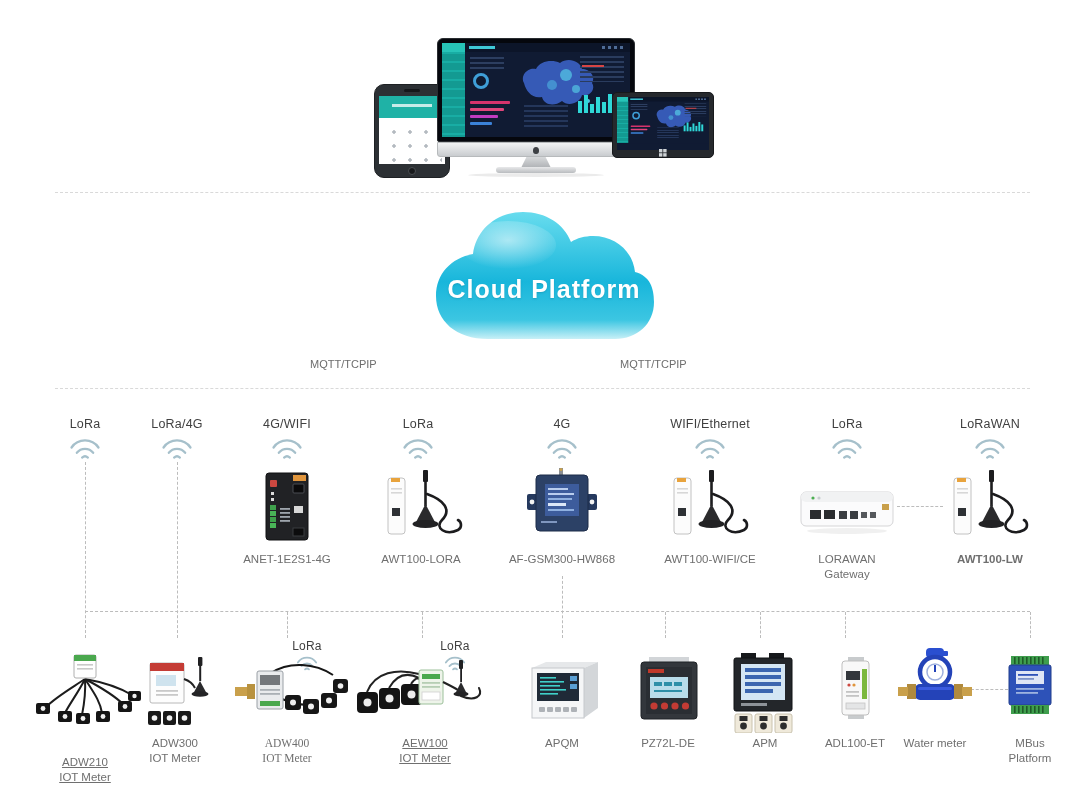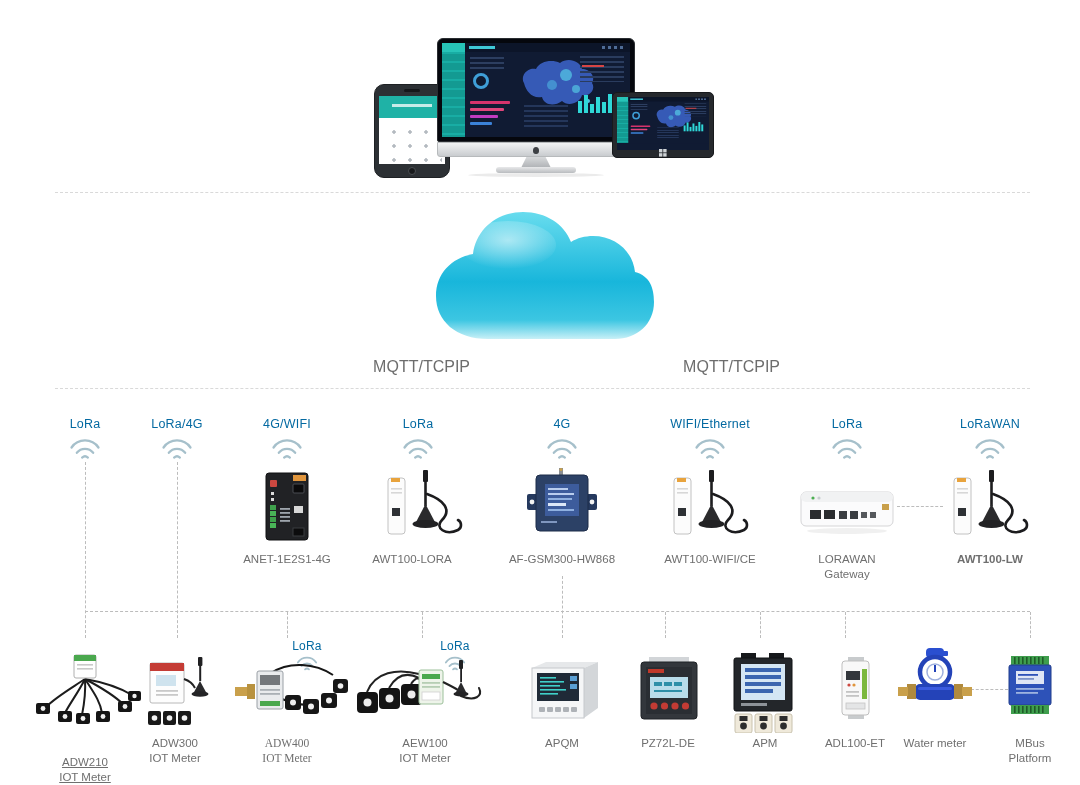--- a/index.html
+++ b/index.html
@@ -5,25 +5,25 @@
   html,body{margin:0;padding:0;}
   body{
     width:1080px;height:785px;position:relative;background:#ffffff;
     font-family:"Liberation Sans", sans-serif;overflow:hidden;
   }
   .abs{position:absolute;}
   .sep{border-top:1px dashed #d9d9d9;height:0;}
   .vline{border-left:1px dashed #bcbcbc;width:0;}
   .hline{border-top:1px dashed #bcbcbc;height:0;}
   .col{position:absolute;width:120px;text-align:center;}
-  .uplbl{color:#0369a1;font-size:12.5px;letter-spacing:.2px;}
+  .uplbl{color:#404040;font-size:12.5px;letter-spacing:.2px;}
   .lbl{color:#6f6f6f;font-size:11.5px;line-height:15px;text-align:center;position:absolute;}
   .lbl span{display:block;}
   .wifi{display:inline-block;margin-top:4px;}
-  .protocol{position:absolute;color:#6d6d6d;font-size:16px;width:160px;text-align:right;}
+  .protocol{position:absolute;color:#6d6d6d;font-size:11px;width:160px;text-align:left;}
 
   
   .cloud-wrap{position:absolute;left:430px;top:203px;width:228px;height:150px;}
   .cloud-label{position:absolute;left:0;top:72px;width:228px;text-align:center;
     color:#ffffff;font-size:25px;font-weight:bold;letter-spacing:1px;
     text-shadow:0 1px 2px rgba(0,90,110,.25);}
 
   
   .imac-bezel{position:absolute;left:437px;top:38px;width:198px;height:104px;background:#05070d;
     border-radius:6px 6px 2px 2px;padding:4px;box-sizing:border-box;border:1px solid #2a2d31;}
@@ -196,20 +196,21 @@
         <stop offset="1" stop-color="#c8f0f7"></stop>
       </linearGradient>
       <radialGradient id="hl" cx="0.5" cy="0.4" r="0.6">
         <stop offset="0" stop-color="rgba(255,255,255,0.55)"></stop>
         <stop offset="1" stop-color="rgba(255,255,255,0)"></stop>
       </radialGradient>
     </defs>
     <path d="M58,136 C26,136 6,118 6,93 C6,71 21,55 43,51 C46,27 66,9 93,9 C116,9 134,21 141,39 C147,35 155,33 163,33 C186,33 203,49 205,69 C220,73 224,85 224,99 C224,121 207,136 185,136 Z" fill="url(#cg)"></path>
     <ellipse cx="78" cy="42" rx="48" ry="24" fill="url(#hl)"></ellipse>
   </svg>
+  <div class="cloud-label">Cloud Platform</div>
 </div>
 
 
 <div class="protocol" style="left:310px;top:358px;">MQTT/TCPIP</div>
 <div class="protocol" style="left:620px;top:358px;">MQTT/TCPIP</div>
 
 
 
 <div class="col" style="left:25px;top:417px;">
   <div class="uplbl">LoRa</div>
@@ -401,21 +402,21 @@
   <rect x="42.2" y="12" width="2.6" height="26" fill="#1d1d1f"></rect>
   <path d="M43.5,36 L54,56 L33,56 Z" fill="#2b2b2d"></path>
   <ellipse cx="43.5" cy="56" rx="13" ry="4" fill="#222224"></ellipse>
   <path d="M45,26 C62,32 70,42 60,52 C52,60 64,68 76,62 C80,60 80,54 76,52" fill="none" stroke="#1c1c1e" stroke-width="2.6" stroke-linecap="round"></path>
 </svg>
 
 
 <div class="lbl" style="left:212px;top:552px;width:150px;">
   <span>ANET-1E2S1-4G</span>
 </div>
-<div class="lbl" style="left:337px;top:552px;width:150px;">
+<div class="lbl" style="left:346px;top:552px;width:150px;">
   <span>AWT100-LORA</span>
 </div>
 <div class="lbl" style="left:487px;top:552px;width:150px;">
   <span>AF-GSM300-HW868</span>
 </div>
 <div class="lbl" style="left:635px;top:552px;width:150px;">
   <span>AWT100-WIFI/CE</span>
 </div>
 <div class="lbl" style="left:772px;top:552px;width:150px;">
   <span>LORAWAN</span>
@@ -699,21 +700,21 @@
     <span>IOT Meter</span>
 </div>
 <div class="lbl" style="left:130px;top:736px;width:90px;">
   <span>ADW300</span>
     <span>IOT Meter</span>
 </div>
 <div class="lbl" style="left:242px;top:736px;width:90px;font-family:Liberation Serif, serif;">
   <span>ADW400</span>
     <span>IOT Meter</span>
 </div>
-<div class="lbl" style="left:380px;top:736px;width:90px;">
+<div class="lbl" style="left:380px;top:736px;width:90px;text-decoration:underline;">
   <span>AEW100</span>
     <span>IOT Meter</span>
 </div>
 <div class="lbl" style="left:517px;top:736px;width:90px;">
   <span>APQM</span>
 </div>
 <div class="lbl" style="left:623px;top:736px;width:90px;">
   <span>PZ72L-DE</span>
 </div>
 <div class="lbl" style="left:720px;top:736px;width:90px;">

